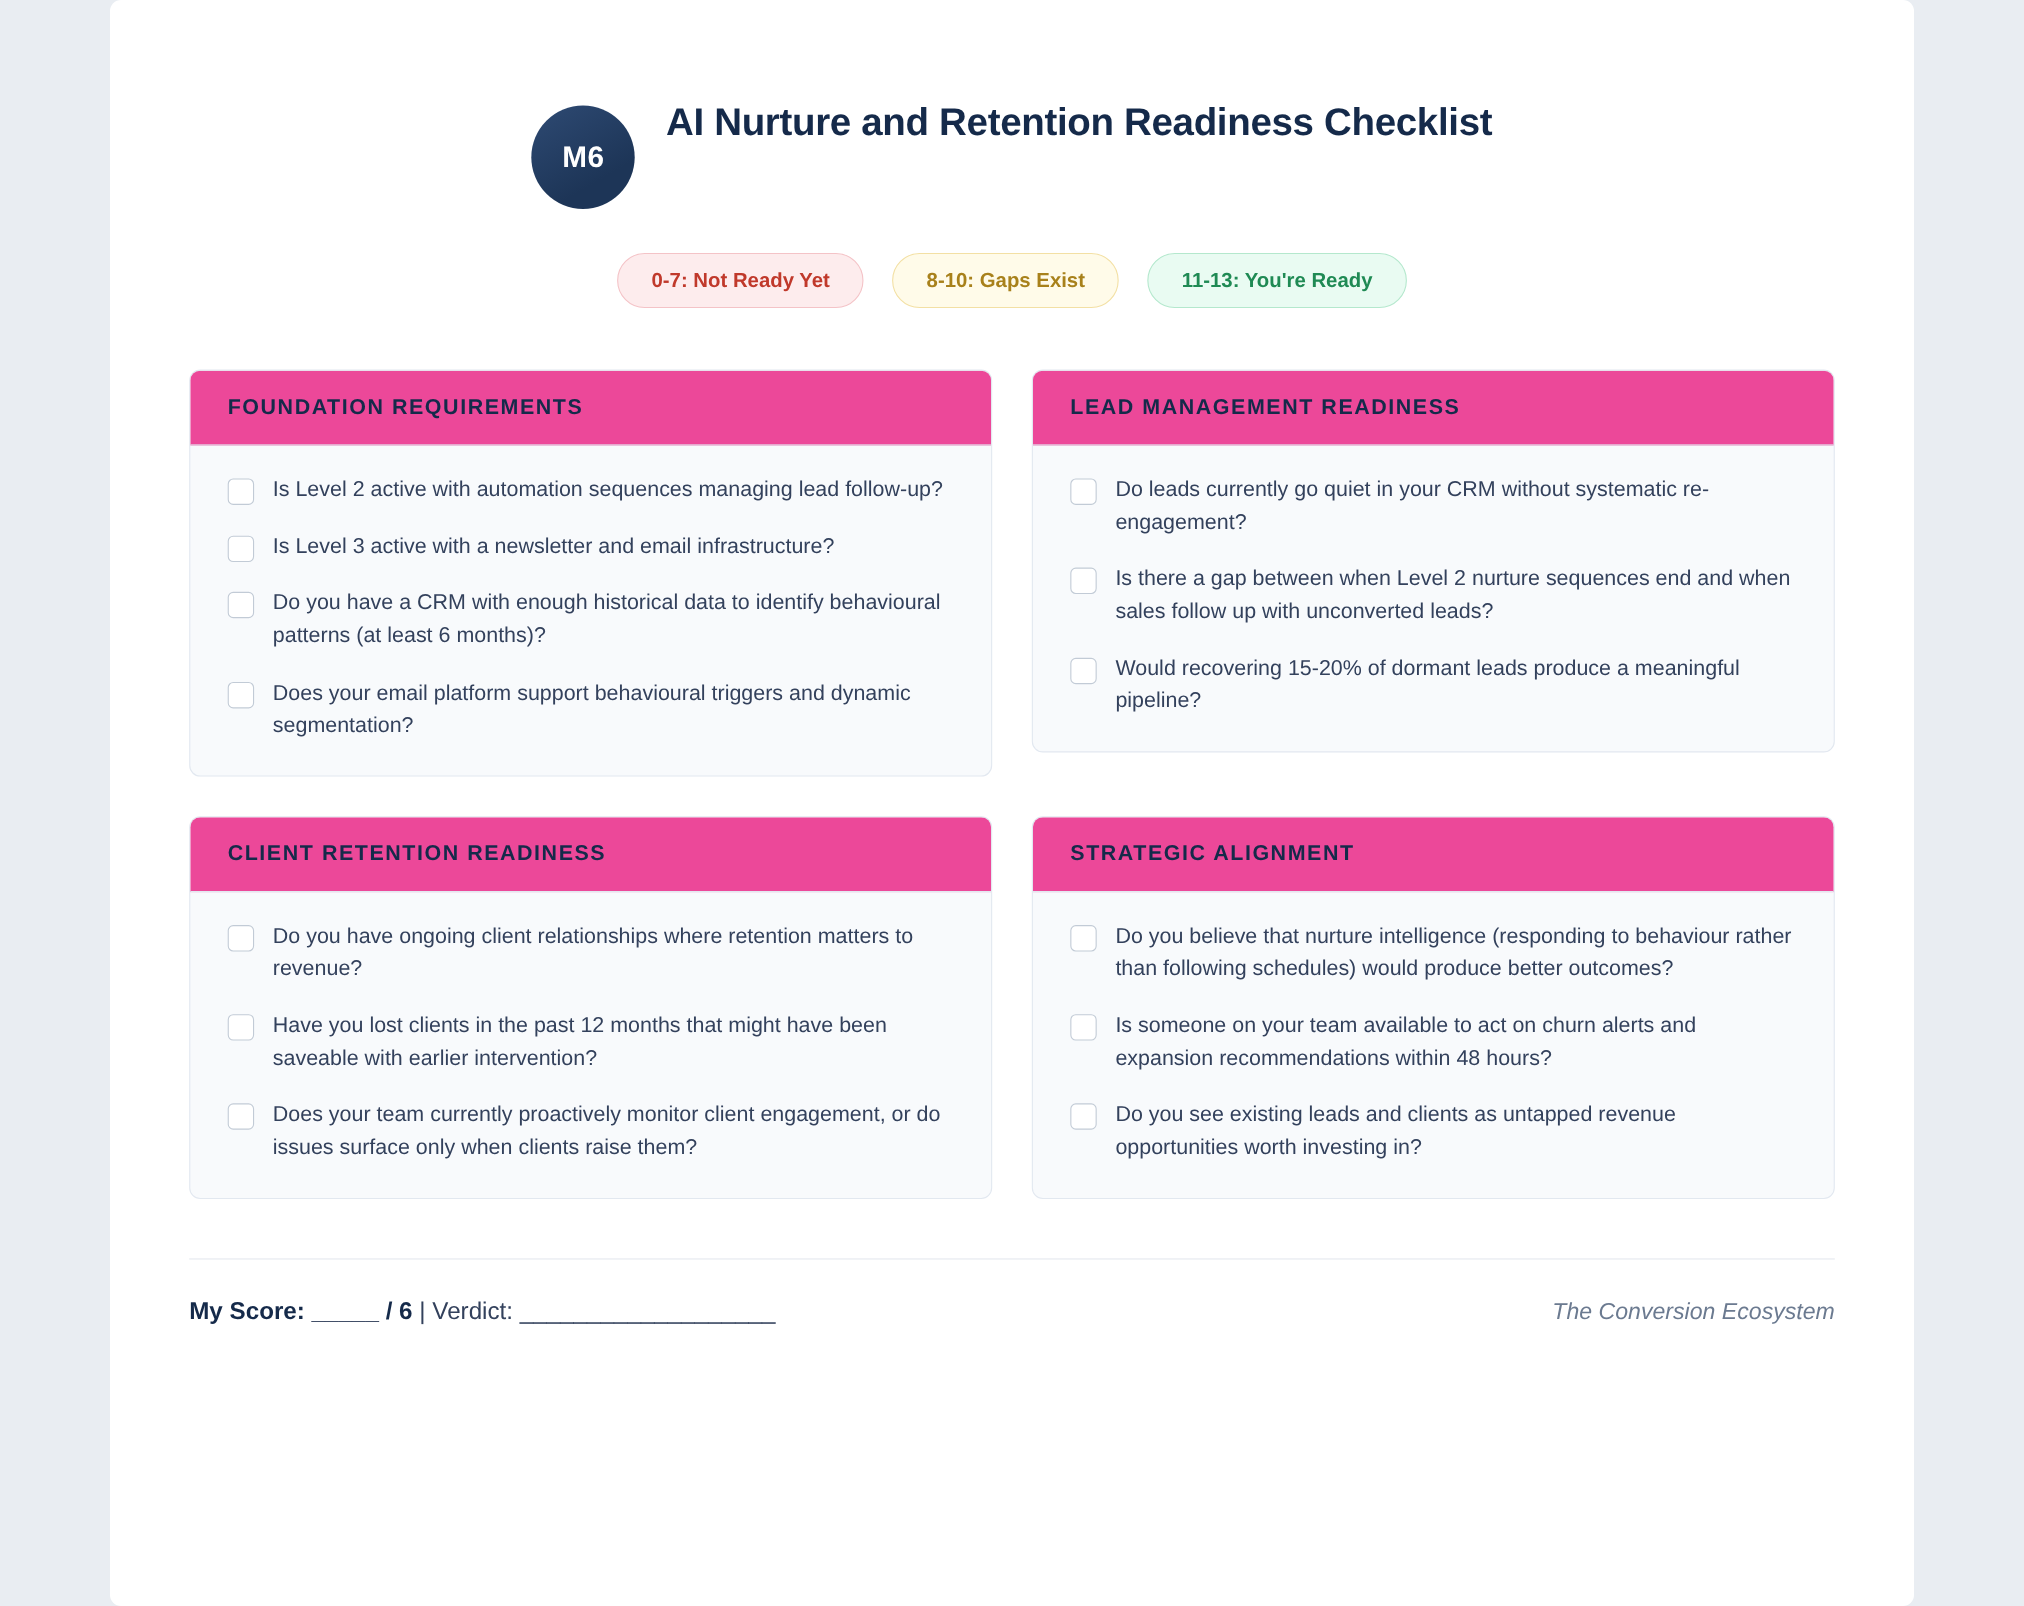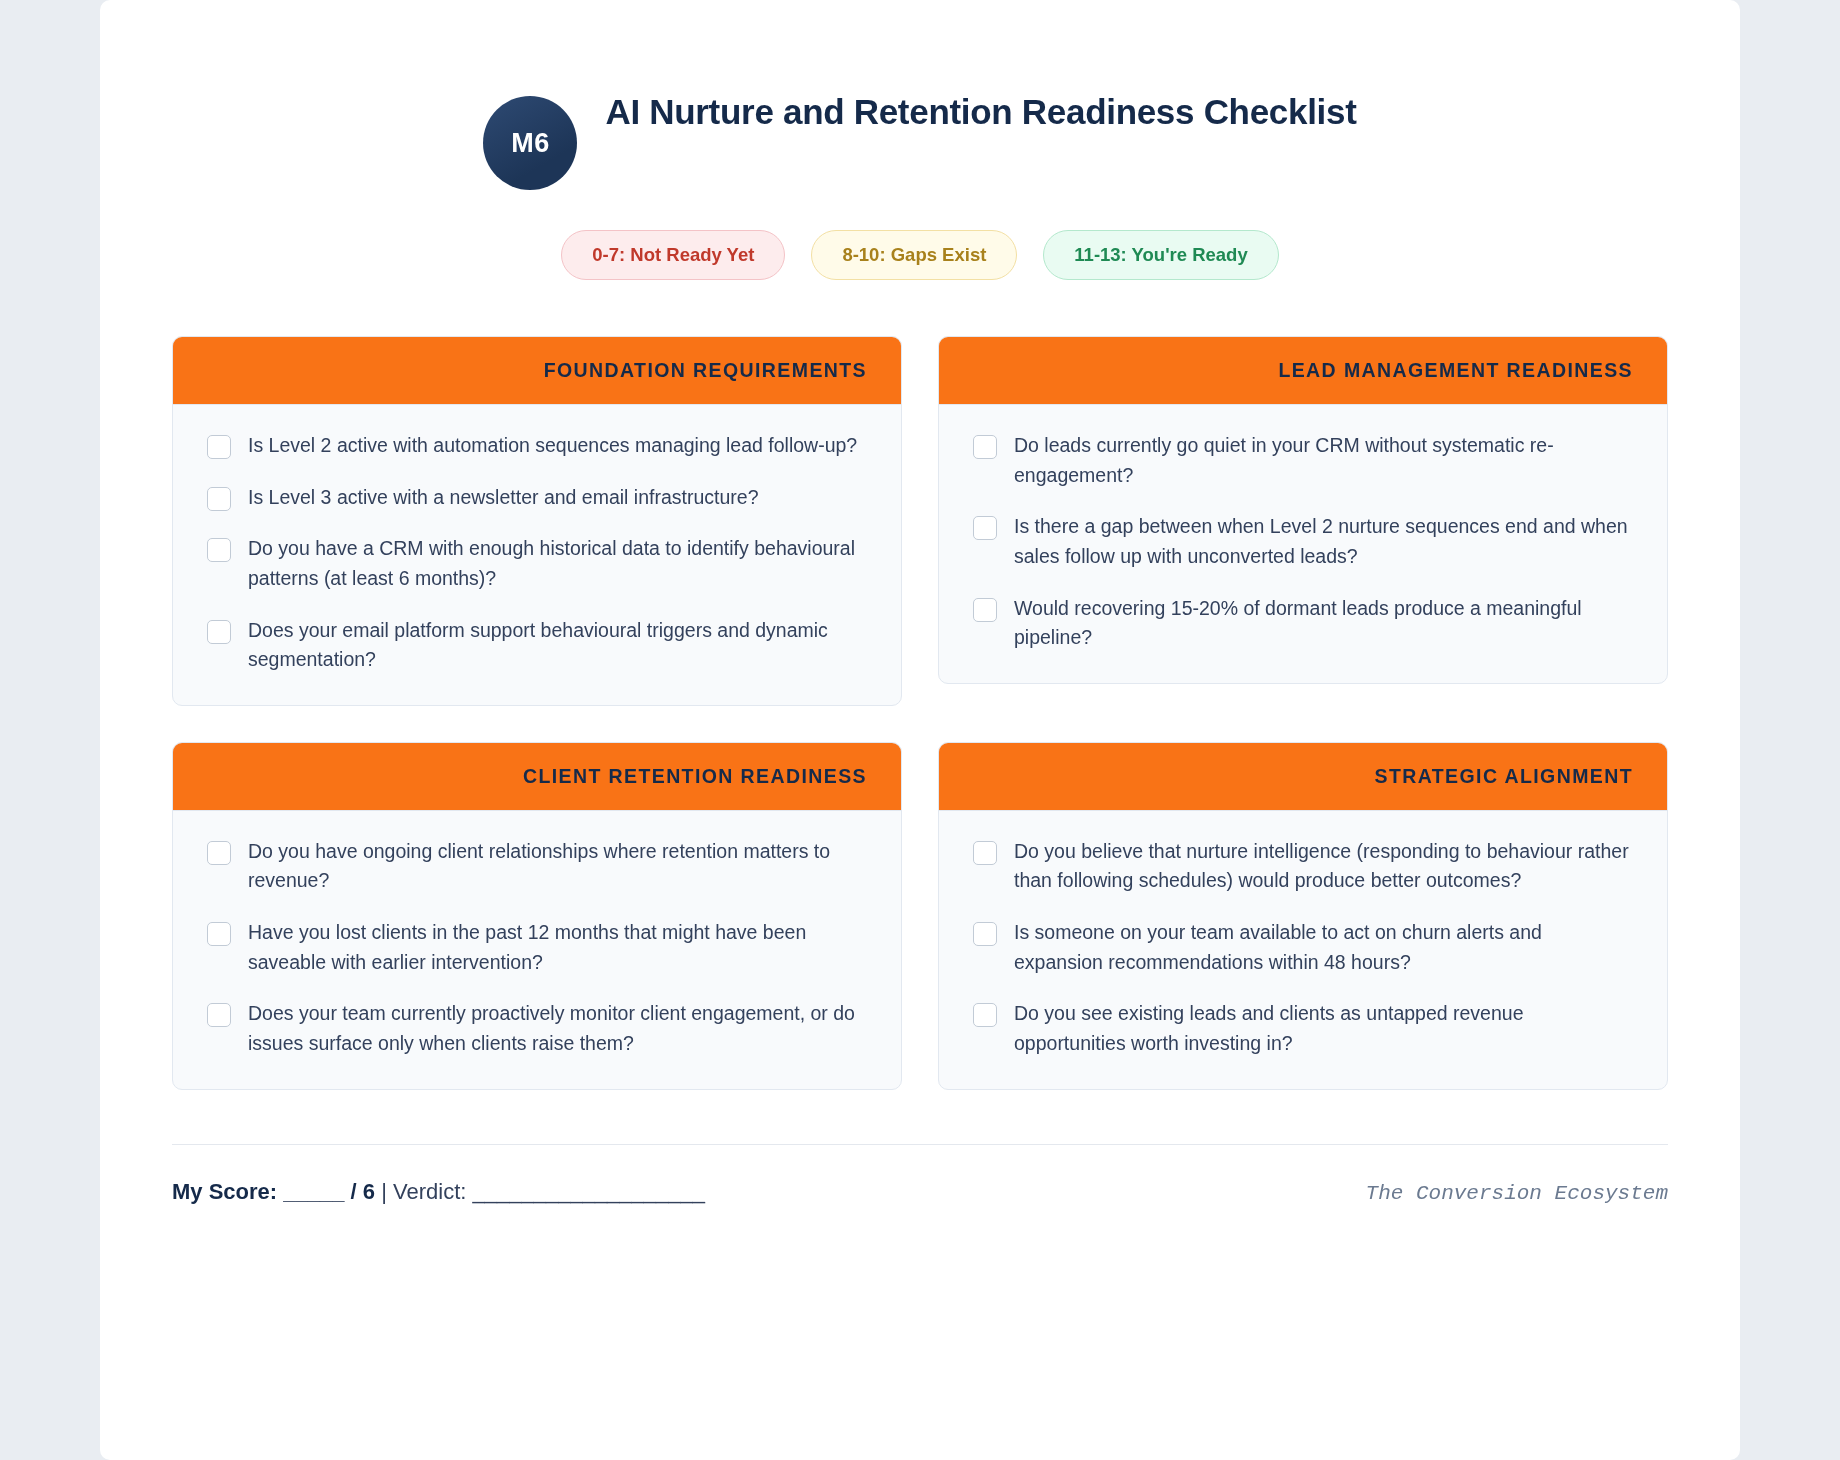--- a/index.html
+++ b/index.html
@@ -96,22 +96,21 @@
   .card {
     border: 1px solid #e2e8f0;
     border-radius: 10px;
     background: #f8fafc;
     overflow: hidden;
     align-self: start;
   }
   .card-header {
     padding: 22px 34px;
     border-bottom: 1px solid #e2e8f0;
-    background: #f97316;
-    text-align: right;
+    background: #ec4899;
   }
   .card-title {
     font-size: 19.5px;
     font-weight: bold;
     letter-spacing: 1.4px;
     color: #152a4a;
     text-transform: uppercase;
   }
   .card-body { padding: 26px 34px 30px 34px; }
   .item {
@@ -156,21 +155,20 @@
     color: #152a4a;
   }
   .score-line .blank {
     letter-spacing: 0px;
     color: #33415c;
   }
   .brand {
     font-size: 21px;
     font-style: italic;
     color: #6b7a90;
-    font-family: Liberation Mono, monospace;
   }
 </style>
 </head>
 <body>
 
 <div class="page">
   <div class="inner">
 
     <div class="header">
       <div class="badge-circle">M6</div>

